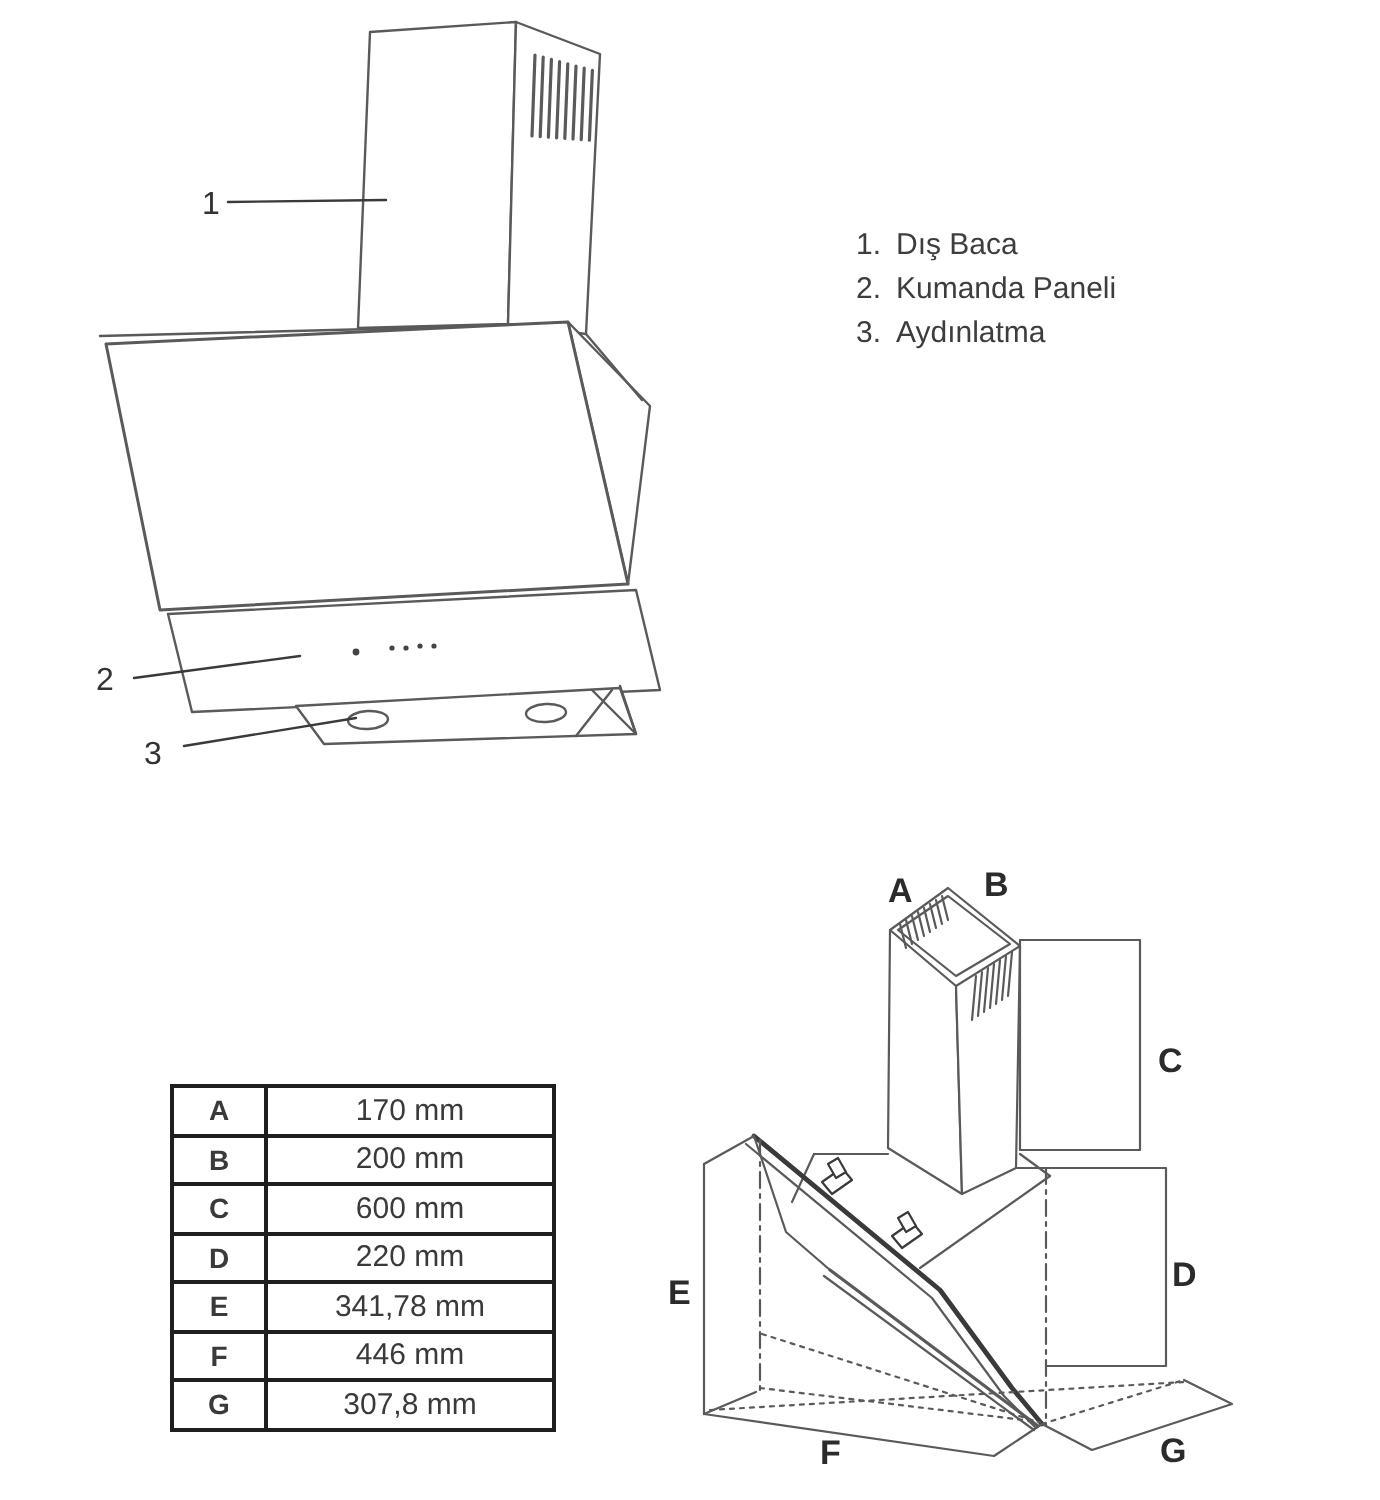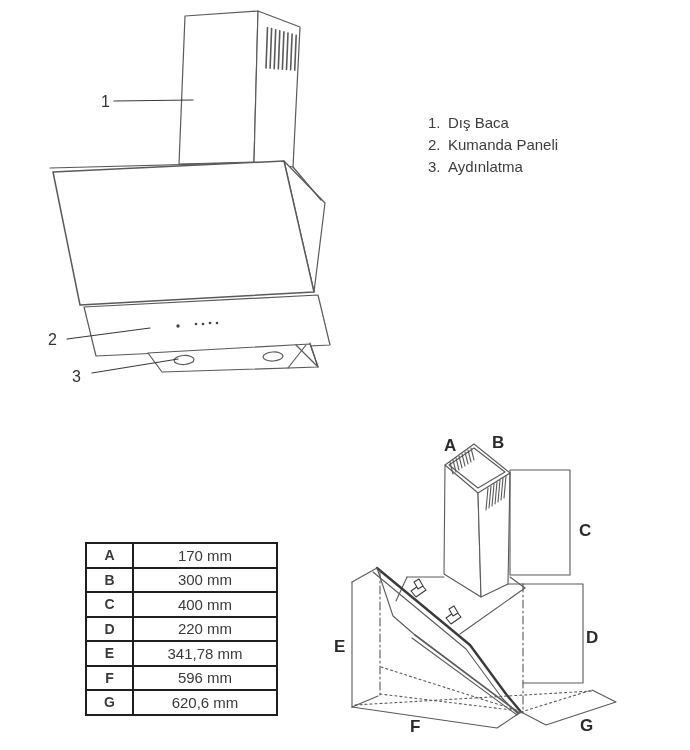--- a/index.html
+++ b/index.html
@@ -78,41 +78,41 @@
   </div>
 
   <table class="dims-table">
     <tbody>
       <tr>
         <td class="key">A</td>
         <td class="val">170 mm</td>
       </tr>
       <tr>
         <td class="key">B</td>
-        <td class="val">300 mm</td>
+        <td class="val">200 mm</td>
       </tr>
       <tr>
         <td class="key">C</td>
-        <td class="val">400 mm</td>
+        <td class="val">600 mm</td>
       </tr>
       <tr>
         <td class="key">D</td>
         <td class="val">220 mm</td>
       </tr>
       <tr>
         <td class="key">E</td>
         <td class="val">341,78 mm</td>
       </tr>
       <tr>
         <td class="key">F</td>
-        <td class="val">596 mm</td>
+        <td class="val">446 mm</td>
       </tr>
       <tr>
         <td class="key">G</td>
-        <td class="val">620,6 mm</td>
+        <td class="val">307,8 mm</td>
       </tr>
     </tbody>
   </table>
 
   <svg style="left:330px;top:430px;" width="360" height="320" viewBox="330 430 360 320">
     <g stroke="#5a5a5a" stroke-width="1.1" fill="none" stroke-linejoin="round" stroke-linecap="round">
 
       <g>
         <polygon points="445,465 478,493 481,597 444,574" fill="#fff"></polygon>
         <polygon points="478,493 510,473 508,584 481,597" fill="#fff"></polygon>

